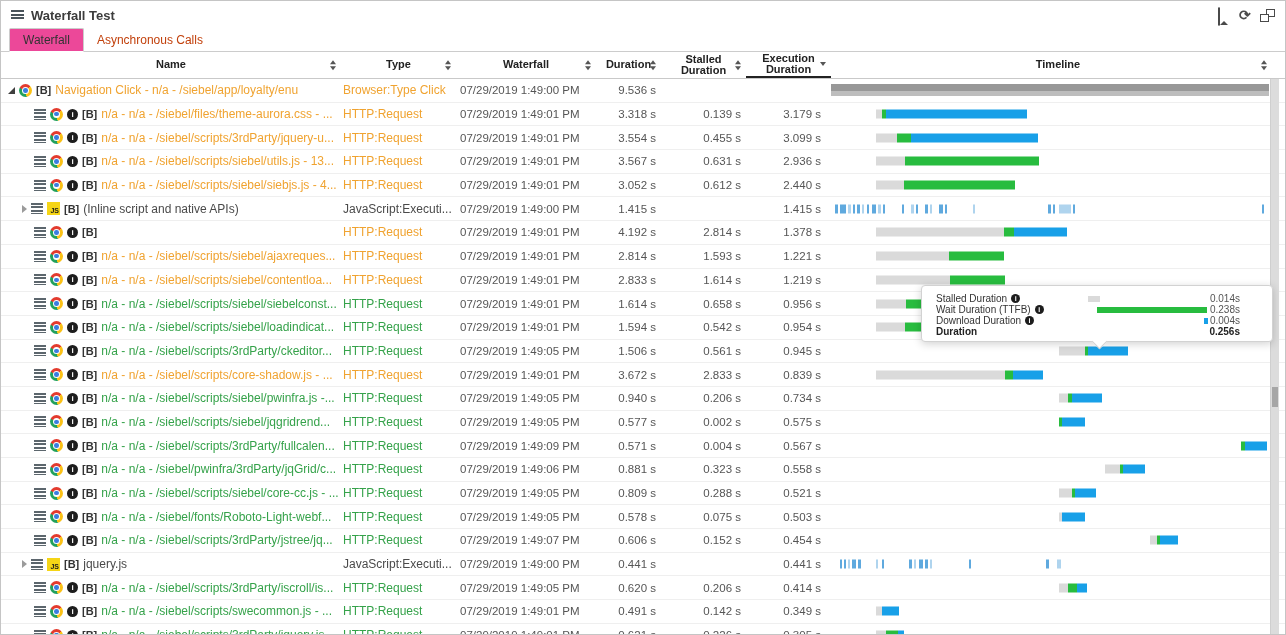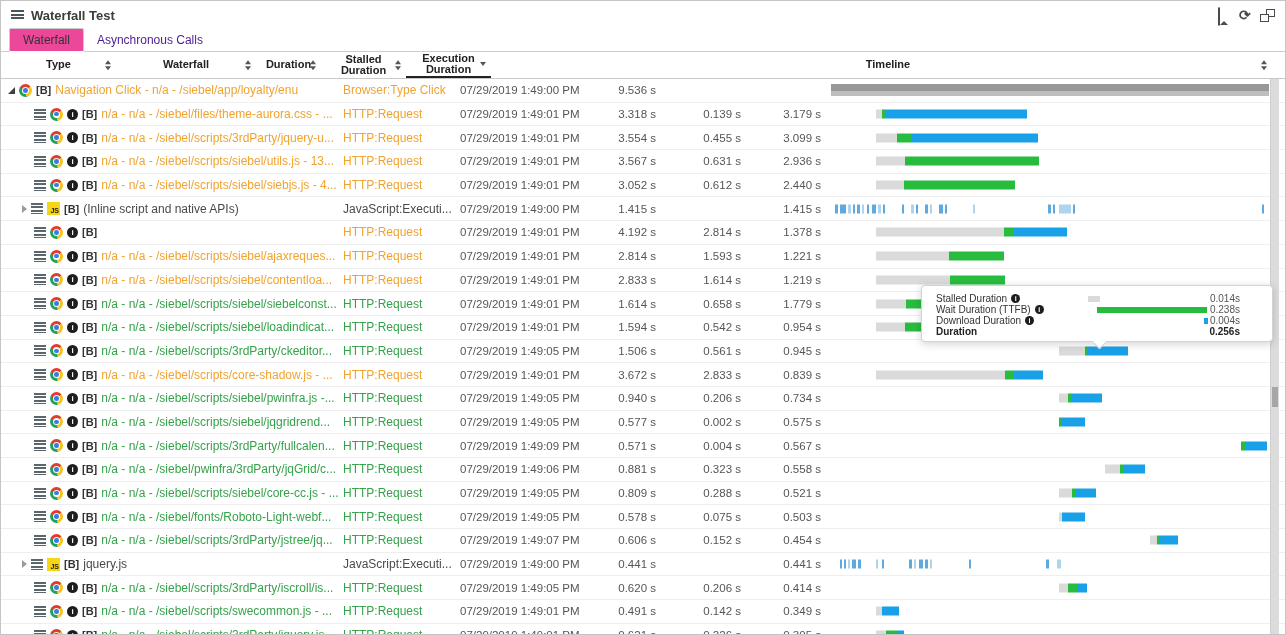--- a/index.html
+++ b/index.html
@@ -18,21 +18,21 @@
   .icon-image::after { content:""; position:absolute; left:1px; bottom:0; border-left:4px solid transparent; border-right:4px solid transparent; border-bottom:4px solid #4a4a4a; }
   .icon-refresh { font-size:14px; line-height:14px; font-weight:700; }
   .icon-popout { margin-top:2px; }
   .icon-popout .sq1 { position:absolute; top:0; right:0; width:9px; height:8px; border:1.5px solid #4a4a4a; background:#fff; }
   .icon-popout .sq2 { position:absolute; bottom:1px; left:0; width:9px; height:8px; border:1.5px solid #4a4a4a; background:#fff; }
 
   
   .tabbar { position:absolute; top:28px; left:0; right:0; height:23px; display:flex; align-items:flex-end; padding-left:8px; border-bottom:1px solid #ccc; }
   .tab { font-size:12px; padding:4px 13px 4px 13px; cursor:pointer; position:relative; }
   .tab.active { background:#ec4899; border:1px solid #ccc; border-bottom:1px solid #fff; margin-bottom:-1px; color:#333; border-radius:2px 2px 0 0; }
-  .tab.inactive { color:#4c1d95; }
+  .tab.inactive { color:#c2410c; }
 
   
   .thead { position:absolute; top:51px; left:0; right:0; height:27px; display:flex; border-bottom:1px solid #c9c9c9; background:#fff; }
   .hcol { position:relative; display:flex; align-items:center; justify-content:center; font-size:11px; font-weight:700; color:#222; line-height:11.5px; text-align:center; cursor:pointer; }
   .hcol .hlabel { padding:0 12px; white-space:pre-line; }
   .c-name { width:340px; } .c-type { width:115px; } .c-ts { width:140px; }
   .c-dur { width:65px; } .c-stall { width:85px; } .c-exec { width:85px; border-bottom:2px solid #222; }
   .c-tl { flex:1; }
   .sort { position:absolute; right:5px; top:50%; transform:translateY(-50%); display:flex; flex-direction:column; gap:1.5px; }
   .sort .up { width:0; height:0; border-left:3.5px solid transparent; border-right:3.5px solid transparent; border-bottom:4px solid #555; }
@@ -112,20 +112,27 @@
         </span>
     </span>
   </div>
 
   <div class="tabbar">
     <span class="tab active">Waterfall</span>
     <span class="tab inactive">Asynchronous Calls</span>
   </div>
 
   <div class="thead">
+    <div class="hcol c-name">
+      <span class="hlabel">Name</span>
+      <span class="sort">
+          <span class="up"></span>
+          <span class="dn"></span>
+        </span>
+    </div>
     <div class="hcol c-type">
       <span class="hlabel">Type</span>
       <span class="sort">
           <span class="up"></span>
           <span class="dn"></span>
         </span>
     </div>
     <div class="hcol c-ts">
       <span class="hlabel">Waterfall</span>
       <span class="sort">
@@ -378,21 +385,21 @@
             <b></b>
           </span>
           <span class="info-icon">i</span>
           <span class="badge-b">[B]</span>
           <span class="name-text t-green">n/a - n/a - /siebel/scripts/siebel/siebelconst...</span>
         </div>
         <div class="cell type t-green">HTTP:Request</div>
         <div class="cell ts">07/29/2019 1:49:01 PM</div>
         <div class="cell dur">1.614 s</div>
         <div class="cell stall">0.658 s</div>
-        <div class="cell exec">1.779 s</div>
+        <div class="cell exec">0.956 s</div>
         <div class="cell tl">
           <span class="seg gray" style="left: 45px; width: 30px;"></span>
           <span class="seg green" style="left: 75px; width: 44px;"></span>
         </div>
       </div>
       <div class="row">
         <div class="cell name ind1">
           <span class="menu-icon"></span>
           <span class="chrome-icon">
             <i></i>

